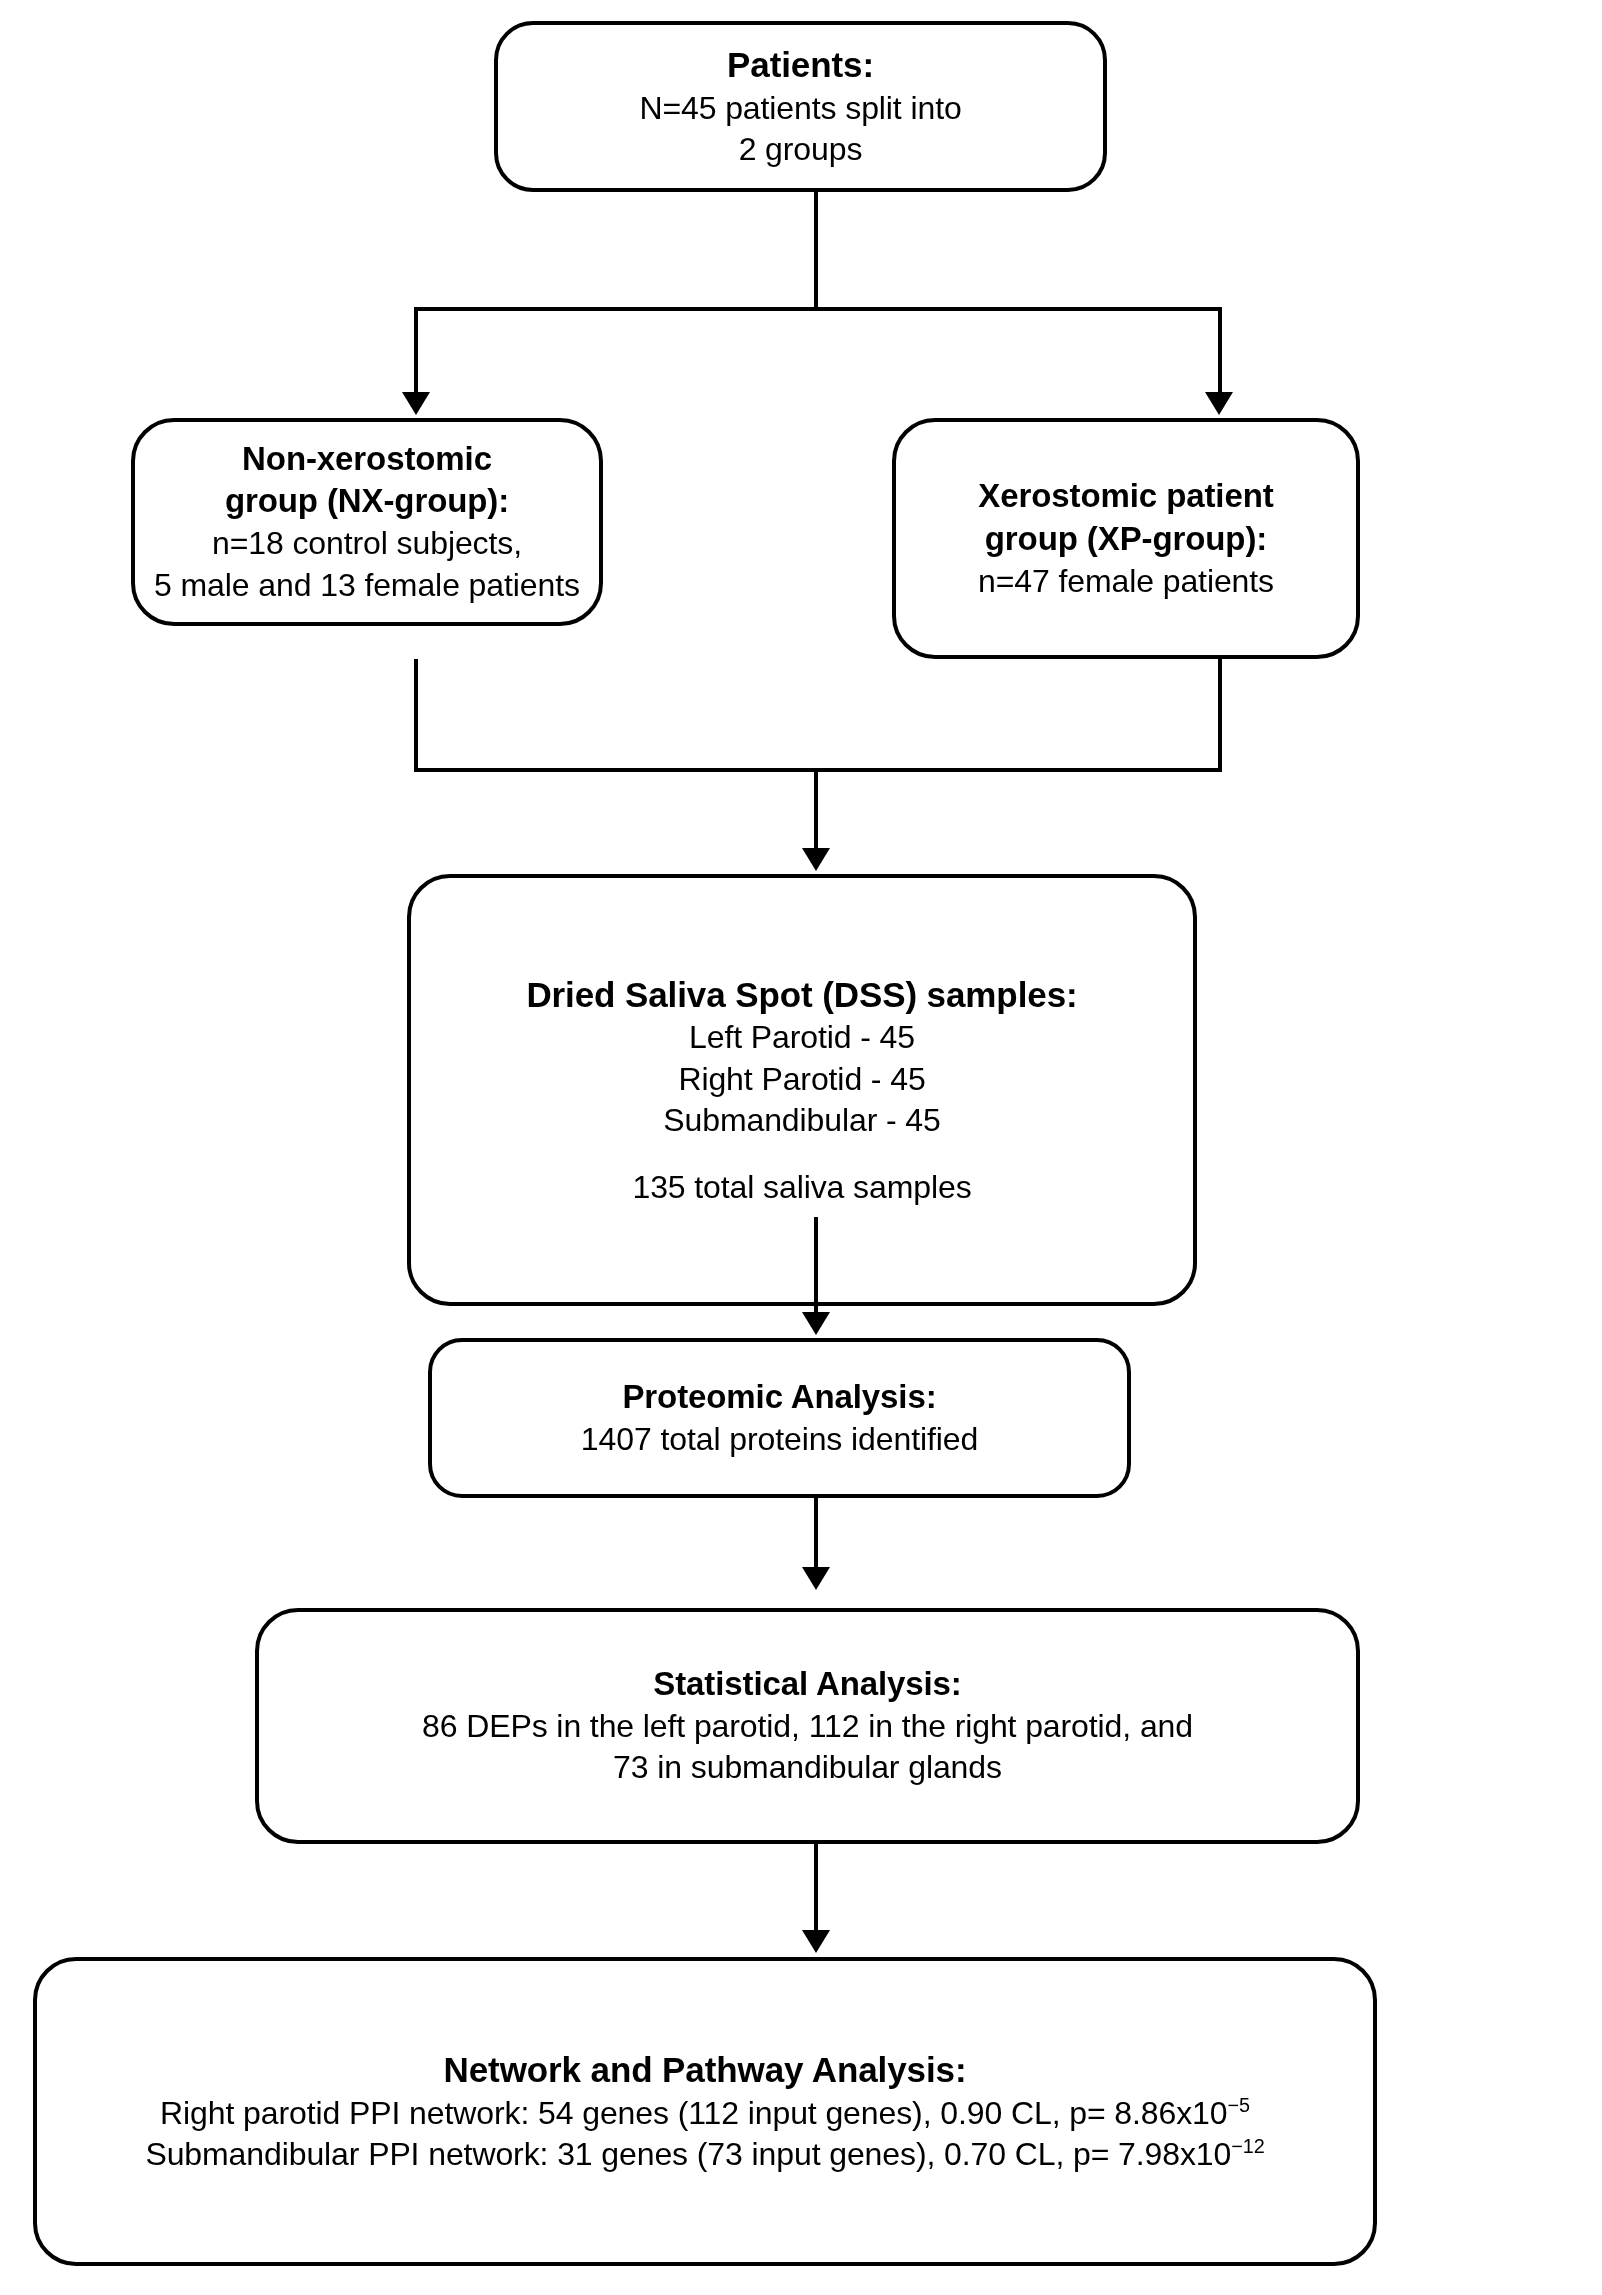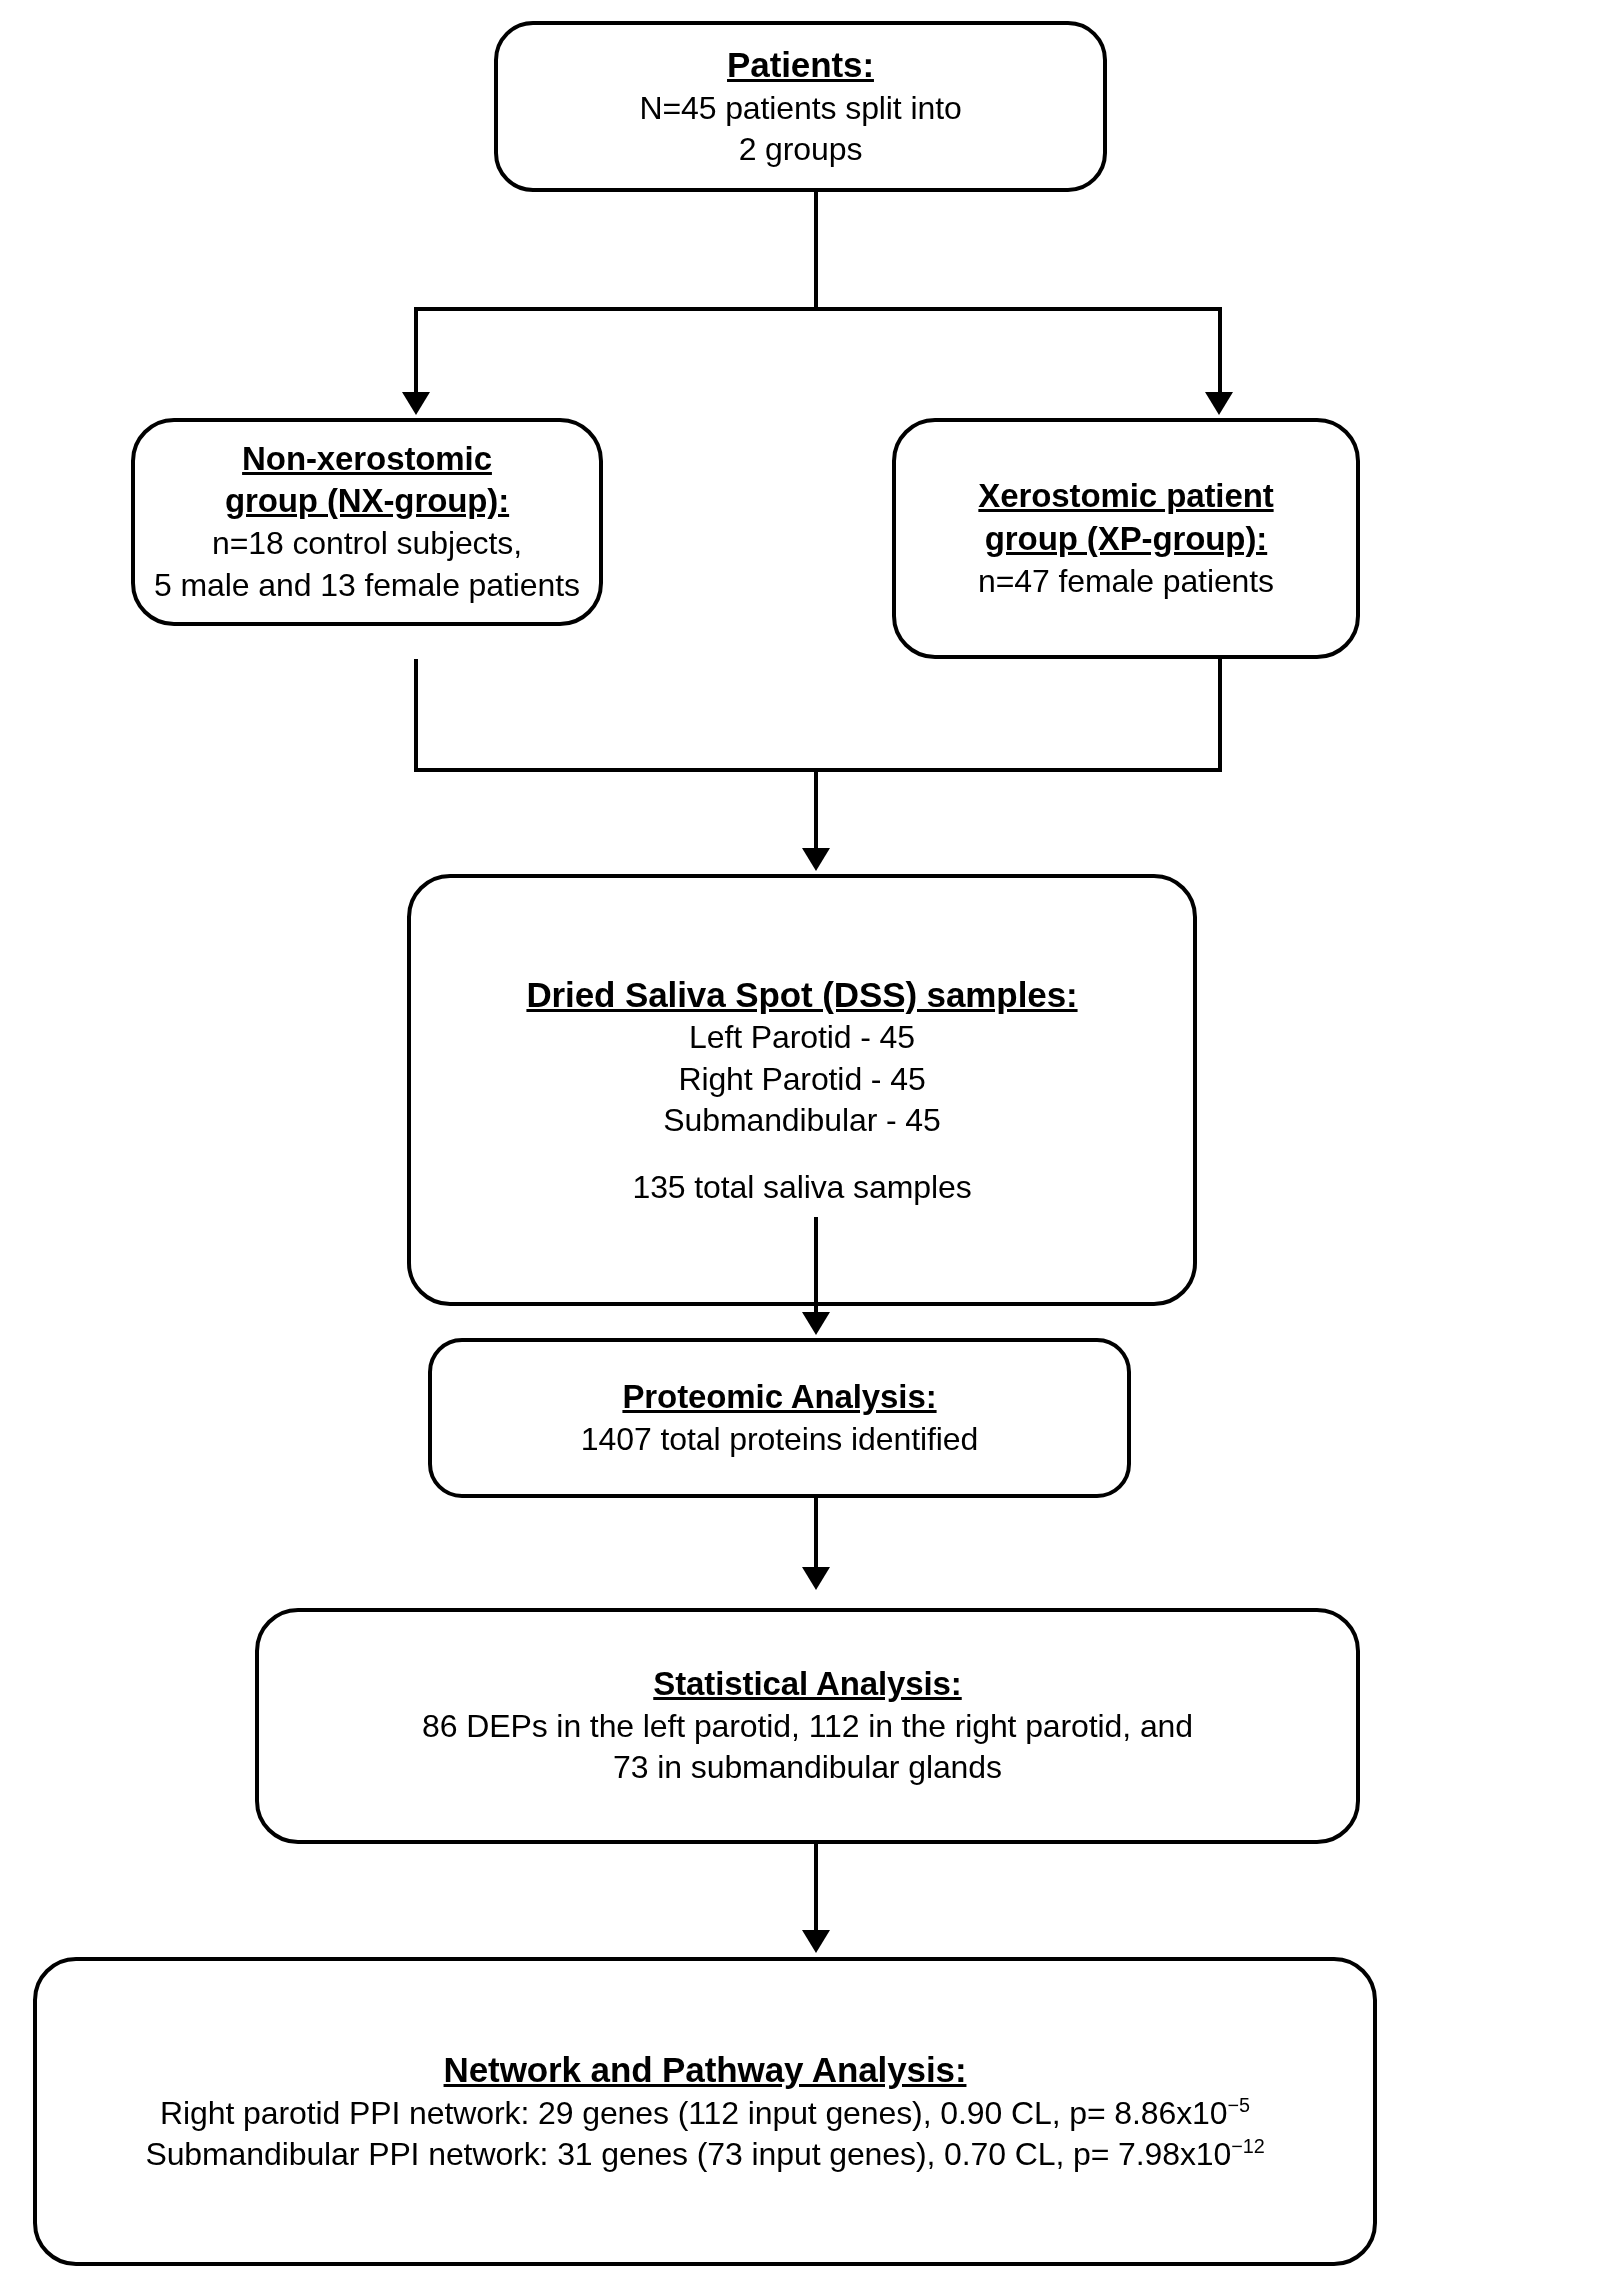--- a/index.html
+++ b/index.html
@@ -22,21 +22,20 @@
     align-items:center;
     justify-content:center;
     text-align:center;
     line-height:1.30;
   }
   .node .title{
     font-weight:bold;
     font-size:33px;
     letter-spacing:-0.1px;
     white-space:nowrap;
-    text-decoration:underline;
   }
   .node .line{
     font-weight:normal;
     font-size:32px;
     letter-spacing:-0.1px;
     white-space:nowrap;
   }
   .node .spacer{height:25px;}
 
   
@@ -126,18 +125,18 @@
     <div class="title">Statistical Analysis:</div>
     <div class="line">86 DEPs in the left parotid, 112 in the right parotid, and</div>
     <div class="line">73 in submandibular glands</div>
   </div>
 
   <div class="vline" style="left:814px; top:1844px; height:89px;"></div>
   <div class="arrow" style="left:802px; top:1930px;"></div>
 
   <div class="node" id="n-network">
     <div class="title">Network and Pathway Analysis:</div>
-    <div class="line"><span>Right parotid PPI network: 29 genes (112 input genes), 0.90 CL, p= 8.86x10</span><sup>−5</sup></div>
+    <div class="line"><span>Right parotid PPI network: 54 genes (112 input genes), 0.90 CL, p= 8.86x10</span><sup>−5</sup></div>
     <div class="line"><span>Submandibular PPI network: 31 genes (73 input genes), 0.70 CL, p= 7.98x10</span><sup>−12</sup></div>
   </div>
 
 </div>
 
 
 </body></html>

